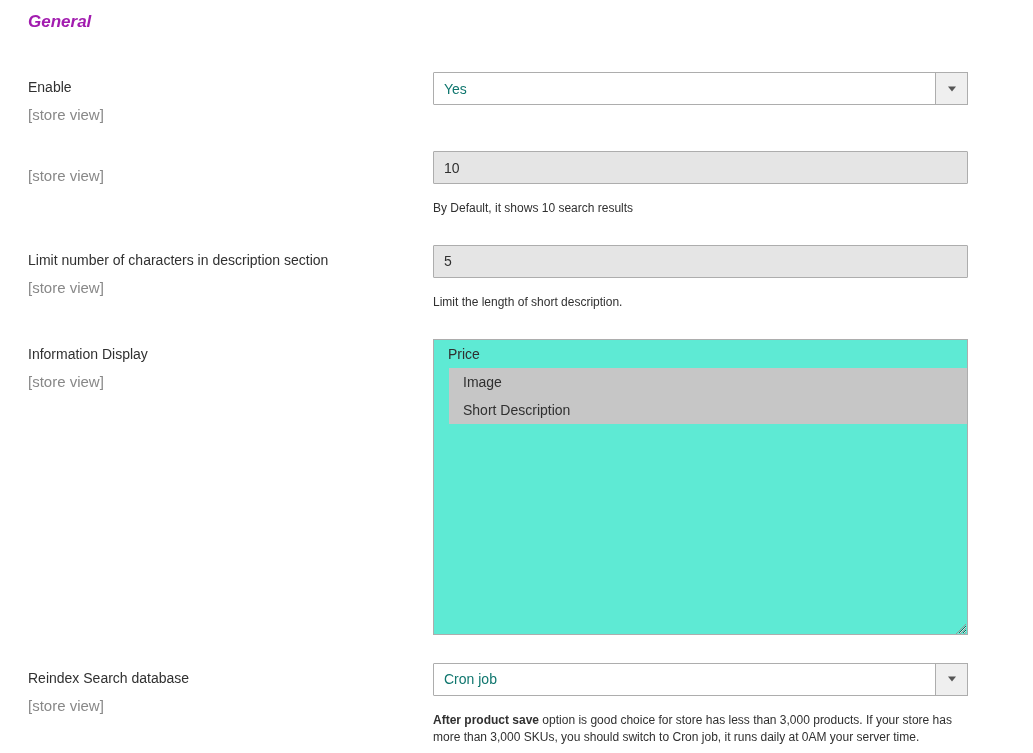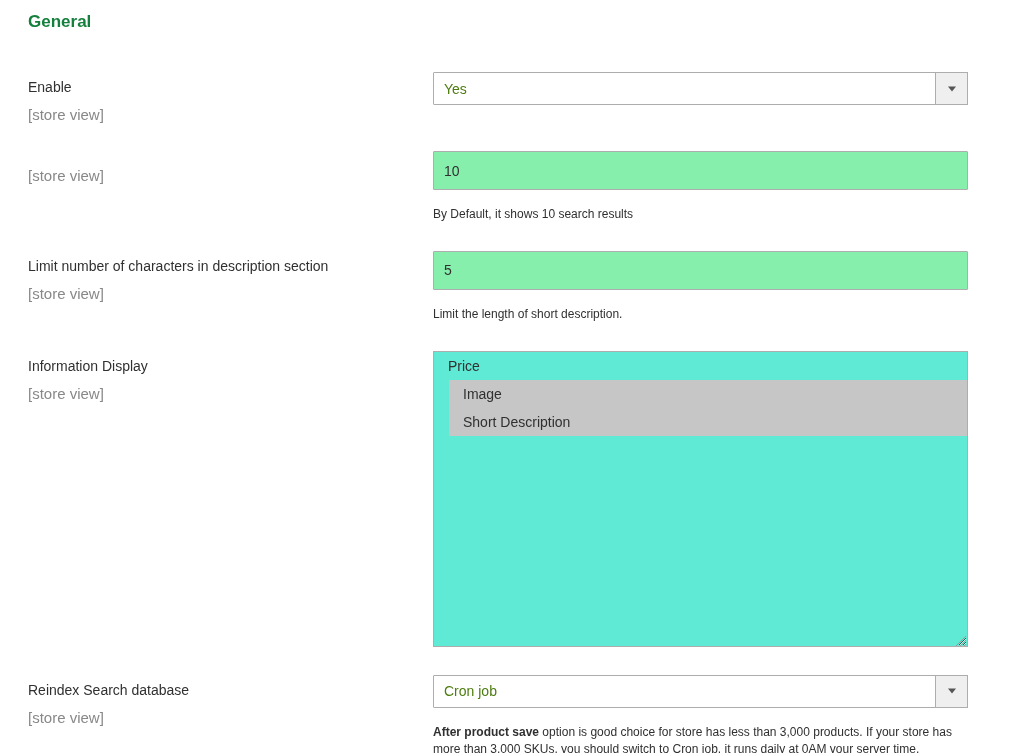--- a/index.html
+++ b/index.html
@@ -7,23 +7,24 @@
     font-family: 'Helvetica Neue', Helvetica, Arial, sans-serif;
     font-size: 14px;
     color: #333;
     margin: 0;
     padding: 12px 28px;
     background: #fff;
     width: 1033px;
   }
   .section-title {
     font-size: 17px;
-    color: #15803d;
+    color: #a21caf;
     font-weight: 600;
     margin: 0 0 40px 0;
+    font-style: italic;
   }
   .field-row {
     display: flex;
     margin-bottom: 28px;
     align-items: flex-start;
   }
   .field-label-col {
     width: 405px;
     padding-right: 28px;
     padding-top: 6px;
@@ -47,21 +48,21 @@
     position: relative;
     width: 100%;
   }
   .select-control {
     width: 100%;
     height: 33px;
     border: 1px solid #adadad;
     background: #fff;
     padding: 0 10px;
     font-size: 14px;
-    color: #4d7c0f;
+    color: #0f766e;
     appearance: none;
     -webkit-appearance: none;
     border-radius: 1px;
   }
   .select-arrow {
     position: absolute;
     right: 0;
     top: 0;
     width: 33px;
     height: 33px;
@@ -69,23 +70,23 @@
     border: 1px solid #adadad;
     border-left: 1px solid #adadad;
     pointer-events: none;
     display: flex;
     align-items: center;
     justify-content: center;
   }
   .select-arrow svg { width: 8px; height: 6px; }
   .text-control {
     width: 100%;
-    height: 39px;
-    border: 1px solid #adadad;
-    background: #86efac;
+    height: 33px;
+    border: 1px solid #adadad;
+    background: #e5e5e5;
     padding: 0 10px;
     font-size: 14px;
     color: #303030;
     border-radius: 1px;
   }
   .field-note {
     font-size: 12px;
     color: #303030;
     margin-top: 16px;
     line-height: 1.4;

